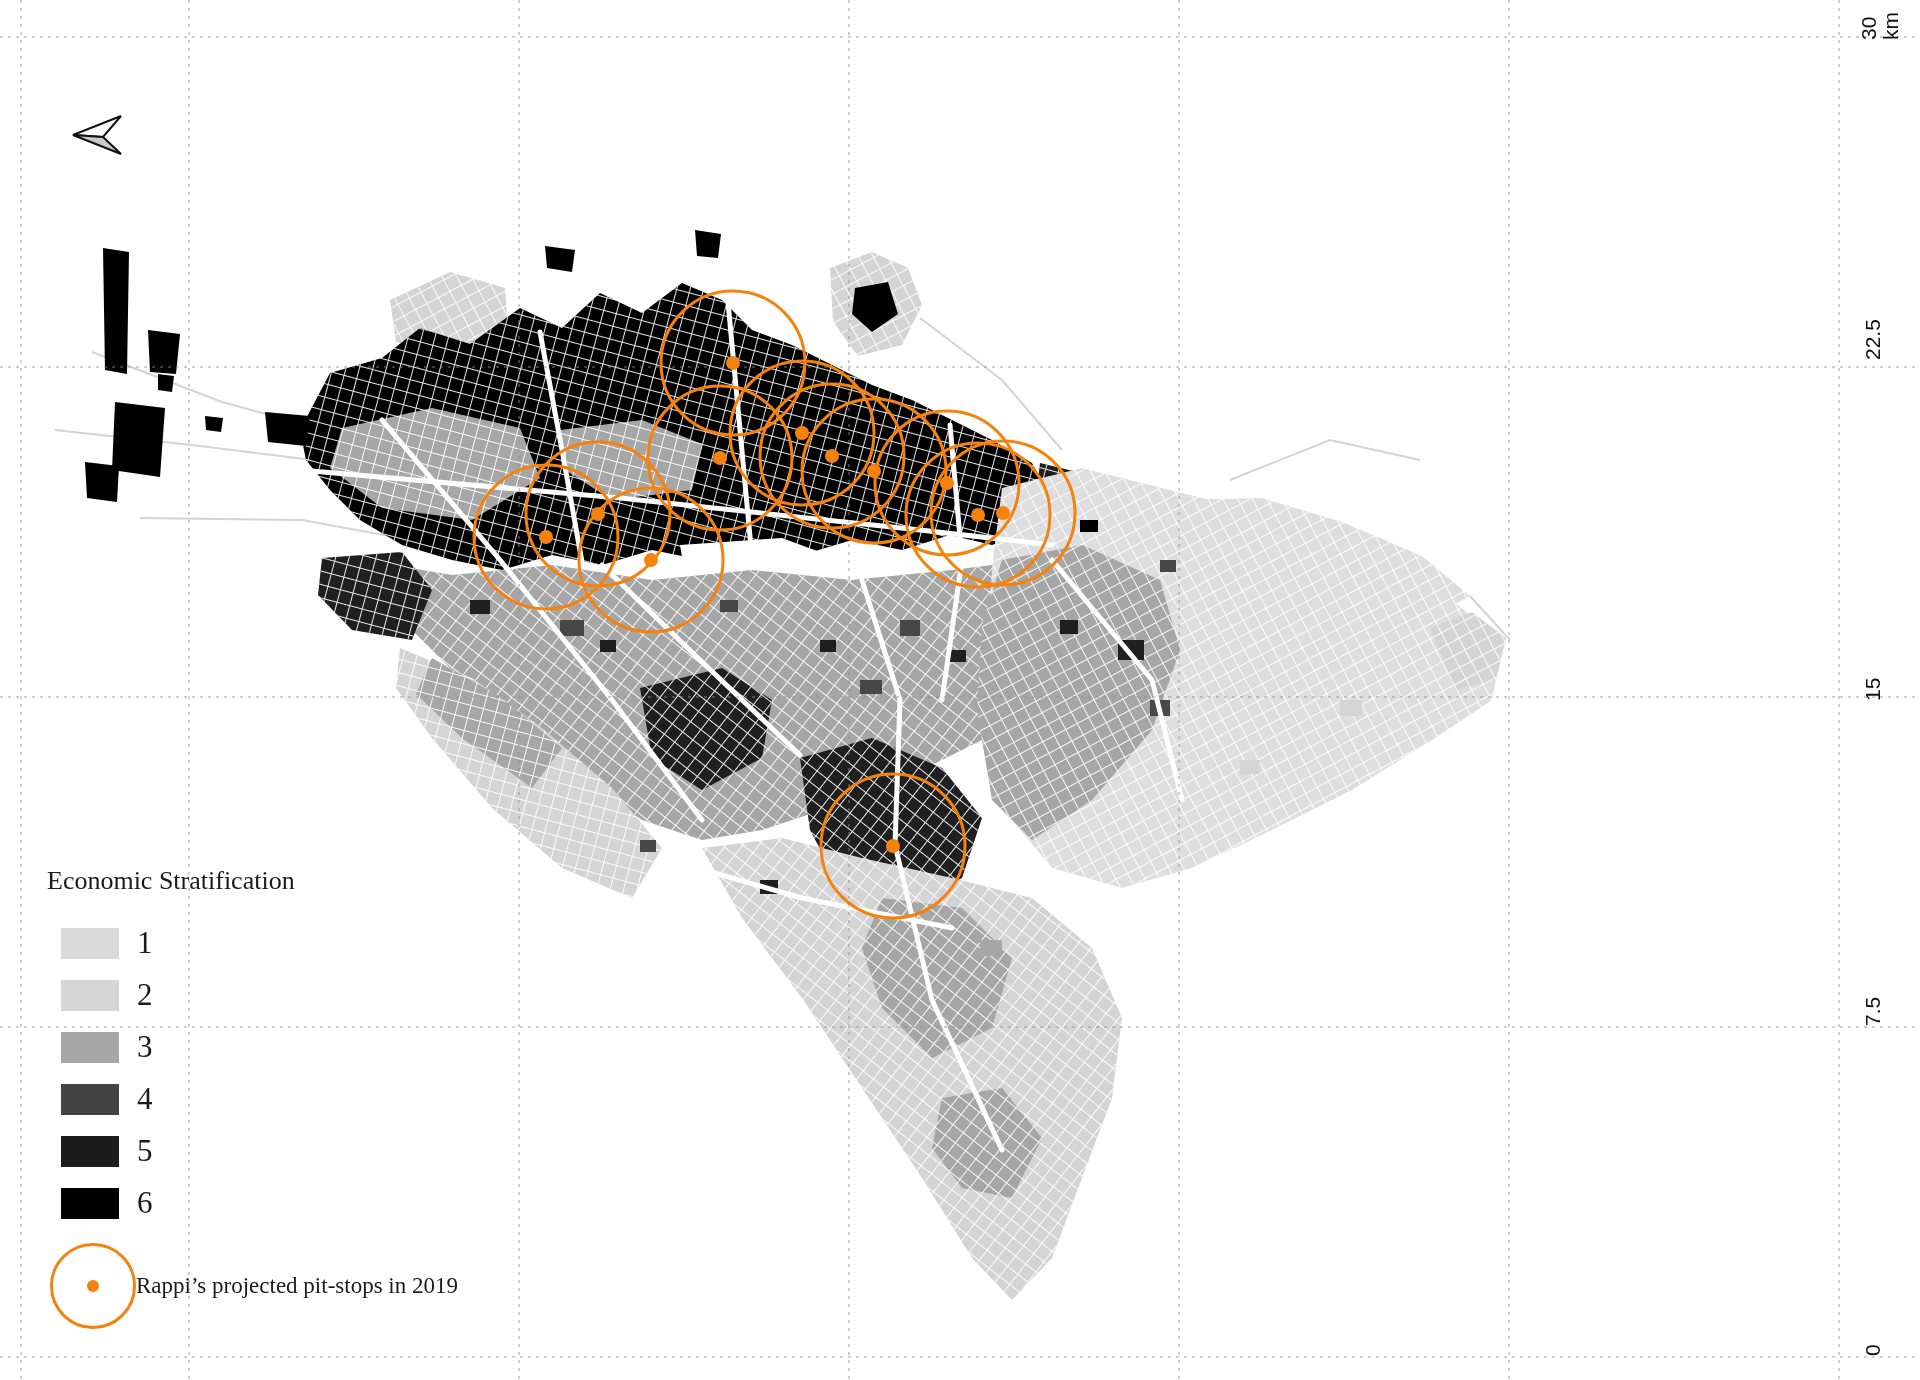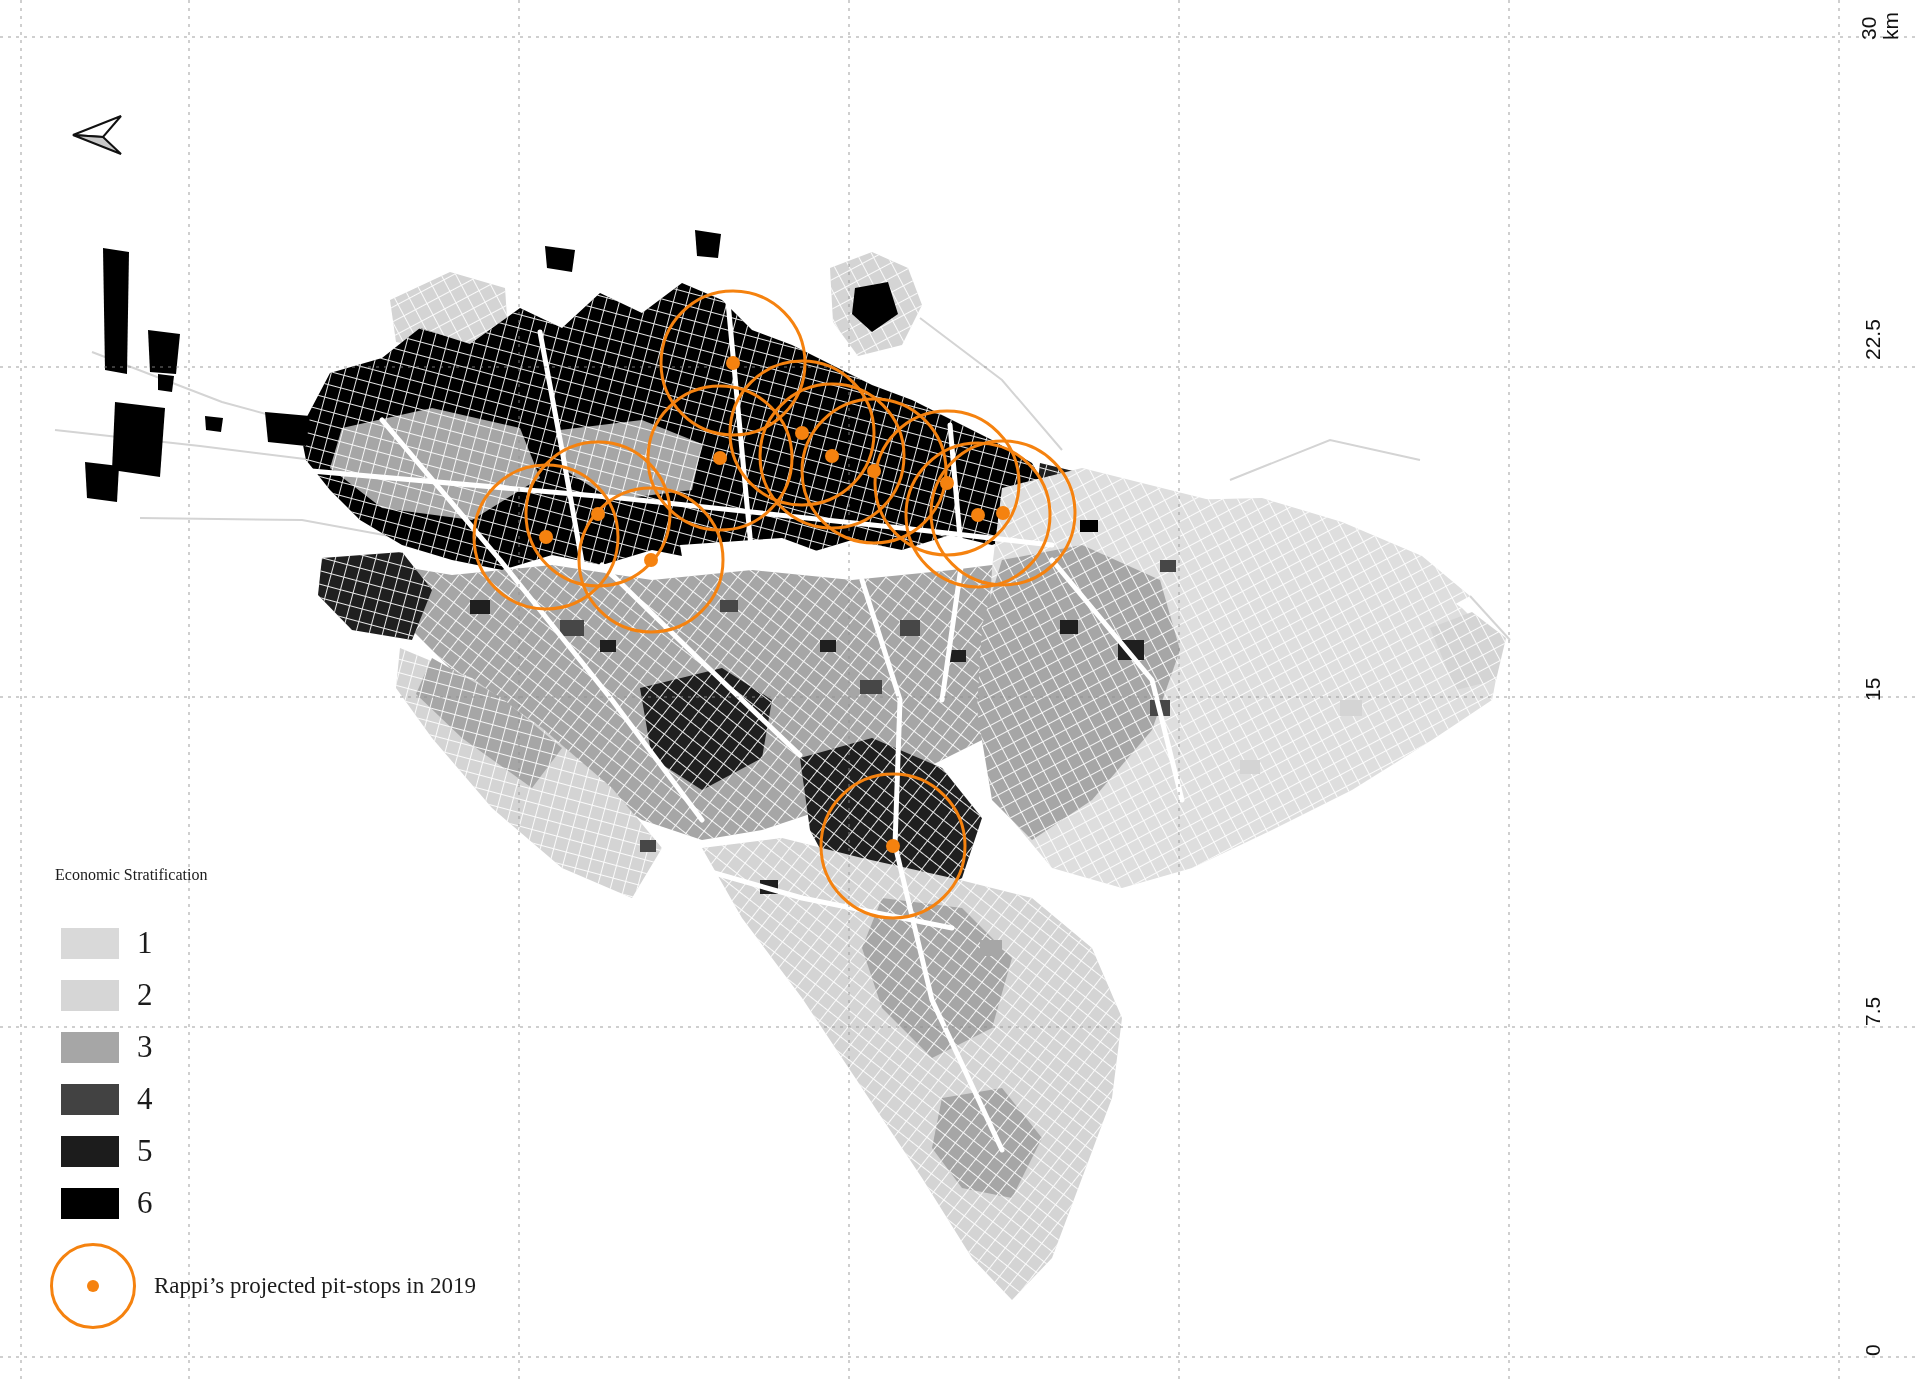--- a/index.html
+++ b/index.html
@@ -5,31 +5,31 @@
   html,body{margin:0;padding:0;background:#ffffff;}
   body{width:1920px;height:1380px;position:relative;overflow:hidden;
        font-family:"Liberation Serif", serif;color:#1b1b1b;}
   .canvas{position:absolute;left:0;top:0;width:1920px;height:1380px;}
   svg#map-svg{position:absolute;left:0;top:0;}
   
   .ytick{position:absolute;font-family:"Liberation Sans", sans-serif;
          font-size:21px;line-height:22px;color:#111;white-space:pre;
          transform-origin:0 0;transform:rotate(-90deg);}
   
-  .legend-title{position:absolute;left:55px;top:866px;font-size:16px;text-align:right;}
+  .legend-title{position:absolute;left:47px;top:866px;font-size:26px;text-align:right;}
   .legend-rows{position:absolute;left:61px;top:917px;}
   .legend-row{display:flex;align-items:center;height:52px;}
   .swatch{width:58px;height:31px;}
   .strata-label{margin-left:18px;font-size:31px;}
   .pit-legend{position:absolute;left:50px;top:1243px;display:flex;align-items:center;}
   .pit-circle{width:80px;height:80px;border-radius:50%;border:3px solid #f5820f;
               position:relative;flex:0 0 auto;}
   .pit-dot{position:absolute;left:50%;top:50%;width:12px;height:12px;margin:-6px 0 0 -6px;
            border-radius:50%;background:#f5820f;}
-  .pit-label{margin-left:18px;font-size:23px;}
+  .pit-label{font-size:23px;}
 </style>
 </head>
 <body>
 
 <div class="canvas">
   <svg id="map-svg" width="1920" height="1380" viewBox="0 0 1920 1380">
     <defs>
       <pattern id="pat0" width="13" height="13" patternUnits="userSpaceOnUse" patternTransform="rotate(15)">
         <path d="M0 0H13M0 0V13" stroke="#ffffff" stroke-width="2" opacity="0.9"></path>
       </pattern>

